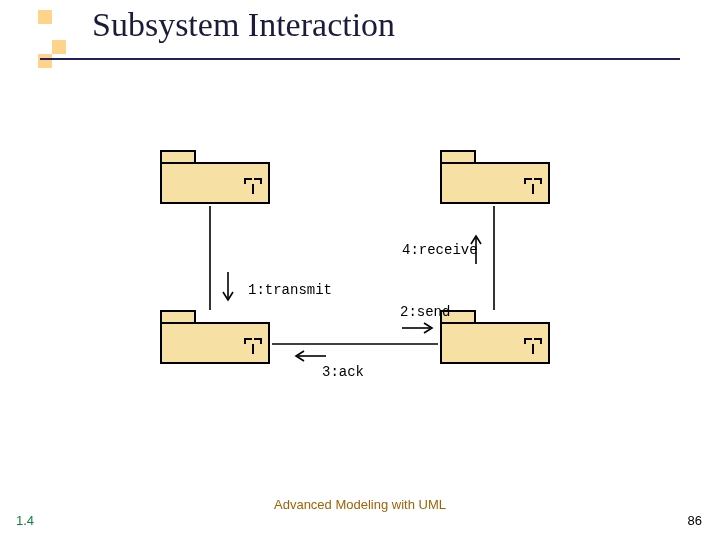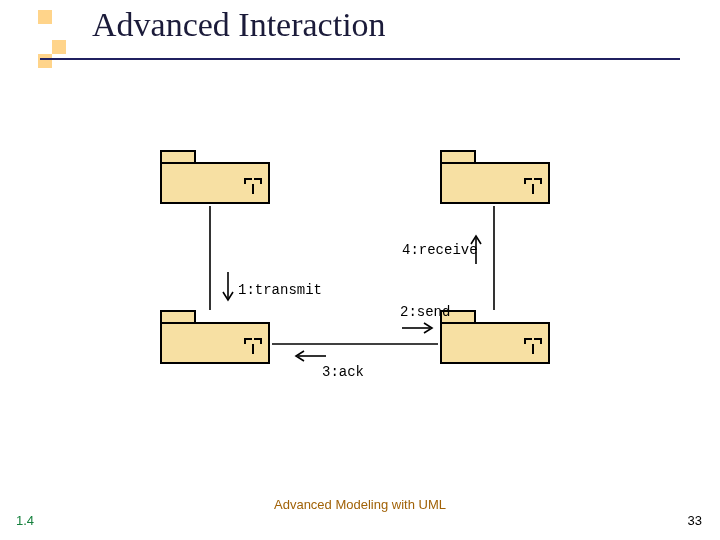--- a/index.html
+++ b/index.html
@@ -155,21 +155,21 @@
   }
 </style>
 </head>
 <body>
 
 <div class="title-decor">
   <div class="sq" style="left:0;top:0;"></div>
   <div class="sq" style="left:14px;top:30px;"></div>
   <div class="sq" style="left:0;top:44px;"></div>
 </div>
-<div class="title">Advanced Interaction</div>
+<div class="title">Subsystem Interaction</div>
 <div class="title-underline"></div>
 
 <div class="diagram">
 
   <div class="pkg" style="left:0; top:0;">
     <div class="tab"></div>
     <div class="body">
       <span class="fork">
         <span class="left"></span>
           <span class="right"></span>
@@ -212,21 +212,21 @@
   </div>
 
   <svg class="arrow" style="left:48px; top:56px;" width="4" height="104">
     <line x1="2" y1="0" x2="2" y2="104" stroke="#000" stroke-width="1.6"></line>
   </svg>
 
   <svg class="arrow" style="left:62px; top:120px;" width="12" height="36">
     <line x1="6" y1="2" x2="6" y2="28" stroke="#000" stroke-width="1.6"></line>
     <polyline points="1,22 6,30 11,22" fill="none" stroke="#000" stroke-width="1.6"></polyline>
   </svg>
-  <div class="msg" style="left:78px; top:132px;">1:transmit</div>
+  <div class="msg" style="left:88px; top:132px;">1:transmit</div>
 
   <svg class="arrow" style="left:332px; top:56px;" width="4" height="104">
     <line x1="2" y1="0" x2="2" y2="104" stroke="#000" stroke-width="1.6"></line>
   </svg>
 
   <svg class="arrow" style="left:310px; top:80px;" width="12" height="36">
     <line x1="6" y1="34" x2="6" y2="8" stroke="#000" stroke-width="1.6"></line>
     <polyline points="1,14 6,6 11,14" fill="none" stroke="#000" stroke-width="1.6"></polyline>
   </svg>
   <div class="msg" style="left:242px; top:92px;">4:receive</div>
@@ -244,13 +244,13 @@
   <svg class="arrow" style="left:130px; top:200px;" width="38" height="12">
     <line x1="36" y1="6" x2="8" y2="6" stroke="#000" stroke-width="1.6"></line>
     <polyline points="14,1 6,6 14,11" fill="none" stroke="#000" stroke-width="1.6"></polyline>
   </svg>
   <div class="msg" style="left:162px; top:214px;">3:ack</div>
 
 </div>
 
 <div class="ver">1.4</div>
 <div class="foot">Advanced Modeling with UML</div>
-<div class="pagenum">33</div>
+<div class="pagenum">86</div>
 
 </body></html>

